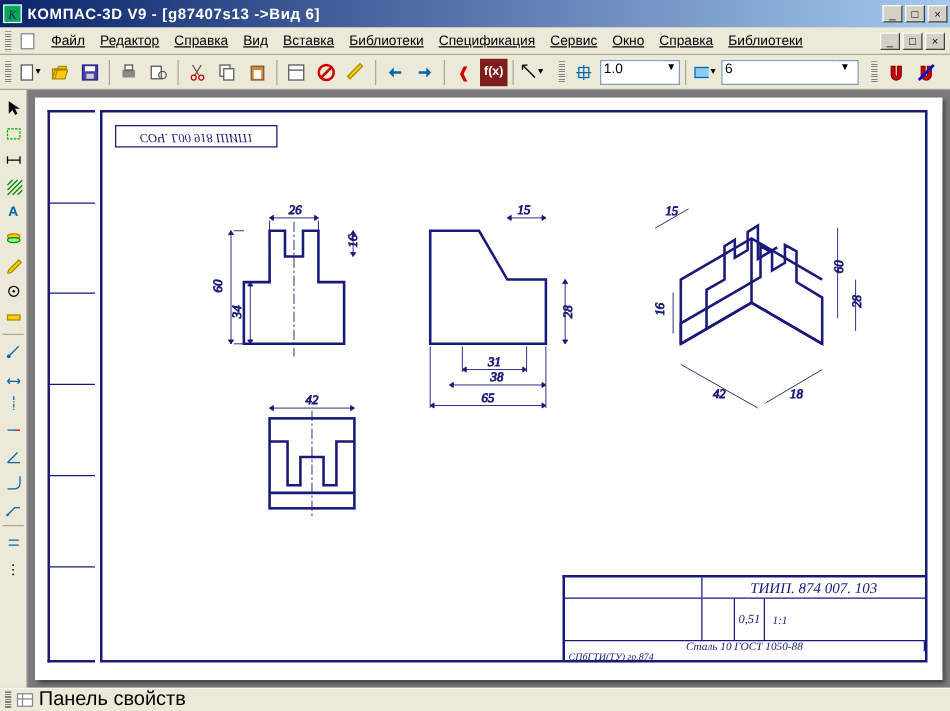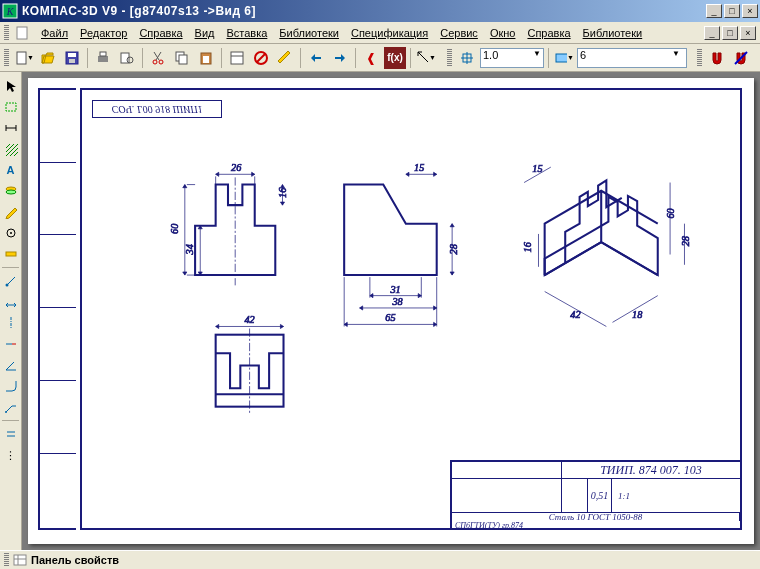--- a/index.html
+++ b/index.html
@@ -452,14 +452,14 @@
 
 <div class="bottombar">
   <span class="grip" style="width:5px;height:14px;background:repeating-linear-gradient(to bottom,#808080 0 1px,transparent 1px 2px)"></span>
   <span>
     <svg width="14" height="14">
         <rect x="1" y="2" width="12" height="10" fill="#fff" stroke="#888"></rect>
         <line x1="1" y1="6" x2="13" y2="6" stroke="#888"></line>
         <line x1="5" y1="2" x2="5" y2="12" stroke="#888"></line>
       </svg>
   </span>
-  <span style="font-weight:bold;font-size:11px">Панель свойств</span>
+  <span style="font-weight:normal;font-size:16px">Панель свойств</span>
 </div>
 
 </body></html>

